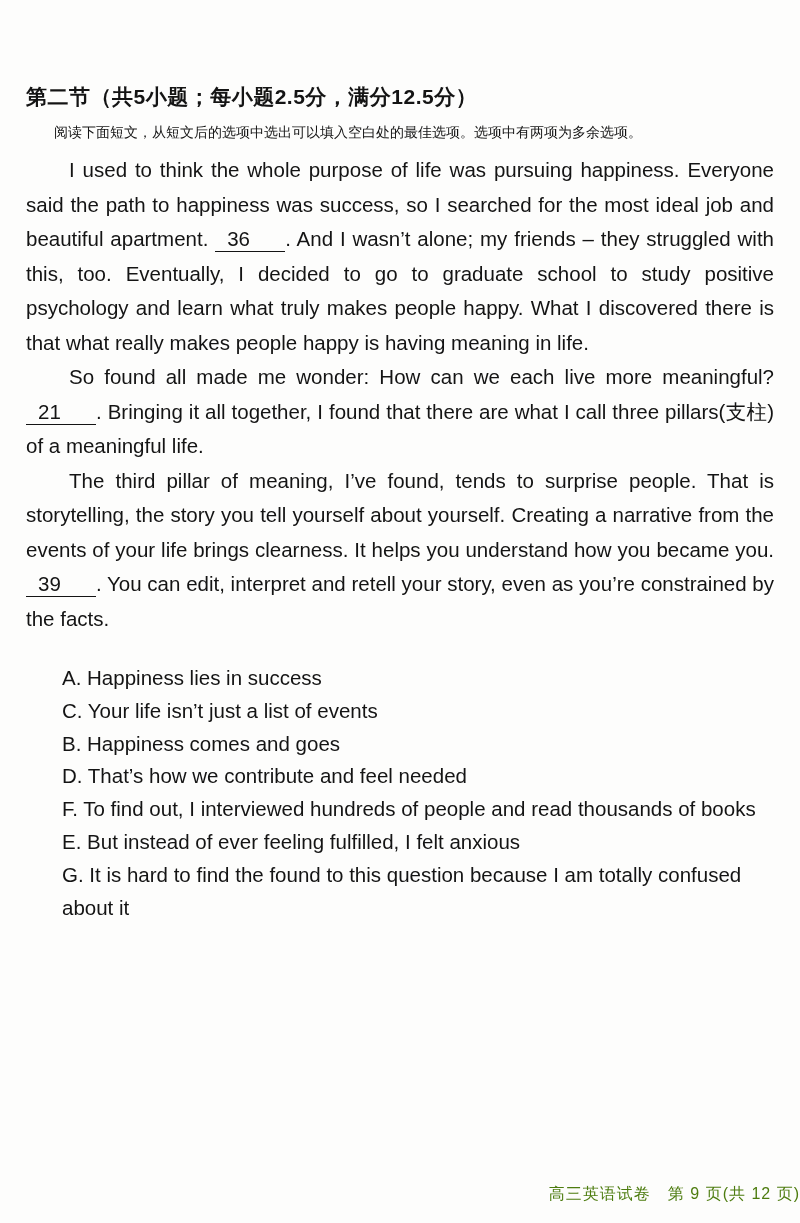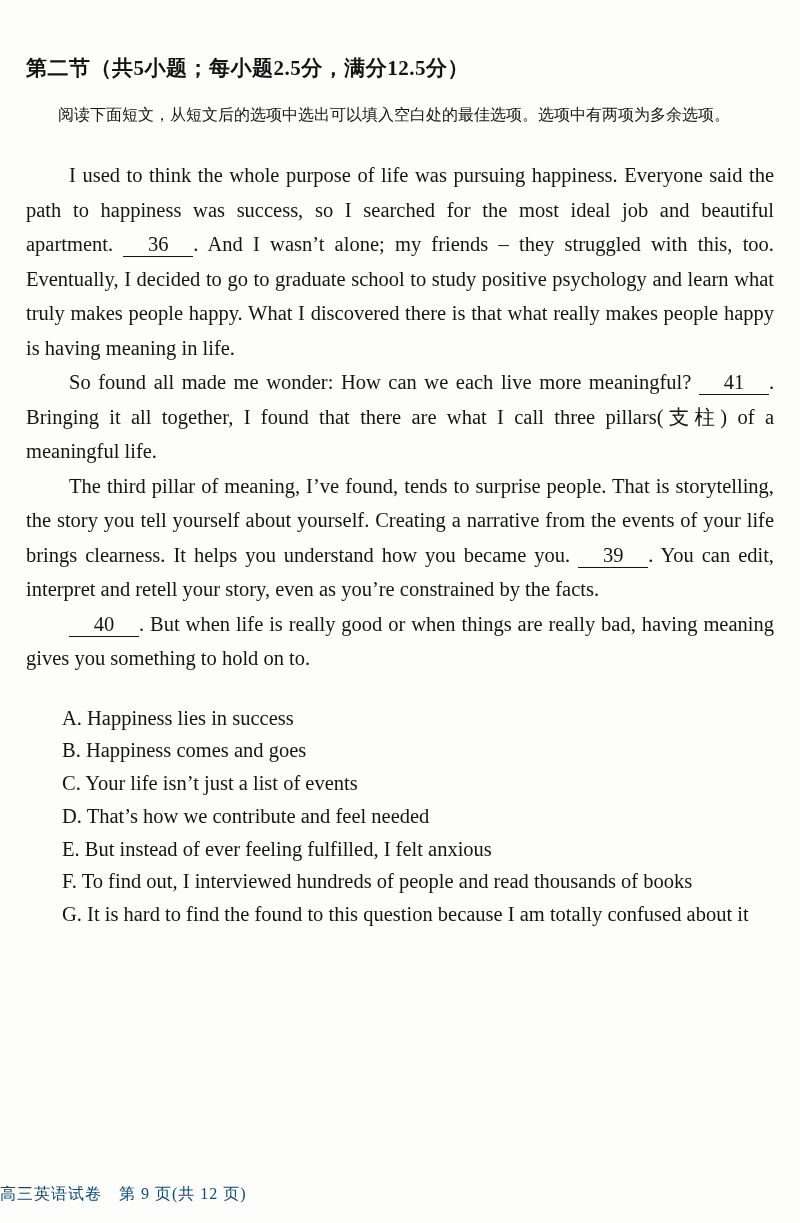--- a/index.html
+++ b/index.html
@@ -7,104 +7,103 @@
     padding: 0;
     background: #e8e8e8;
   }
   .sheet {
     position: relative;
     width: 800px;
     height: 1223px;
     margin: 0 auto;
     background: #fdfdfc;
     color: #141414;
-    font-family: Liberation Serif, serif;
+    font-family: Liberation Sans, sans-serif;
     overflow: hidden;
     box-sizing: border-box;
-    padding: 51px 26px 0 26px;
+    padding: 80px 26px 0 26px;
   }
   .section-title {
     font-size: 21px;
     font-weight: bold;
     line-height: 34px;
     letter-spacing: 0.5px;
     margin: 0 0 6px 0;
   }
   .instructions {
-    font-size: 16px;
-    line-height: 47px;
+    font-size: 14px;
+    line-height: 24px;
     text-align: justify;
     text-indent: 2em;
-    margin: 0 0 20px 0;
+    margin: 0 0 9px 0;
   }
   .para {
     font-size: 20.5px;
     line-height: 34.5px;
     text-align: justify;
     text-indent: 2.1em;
     margin: 0;
   }
   .blank {
     display: inline-block;
     min-width: 46px;
     padding: 0 12px;
-    text-align: center;
+    text-align: left;
     text-indent: 0;
     border-bottom: 1.6px solid #141414;
     line-height: 24px;
   }
   .options {
     list-style: none;
     margin: 26px 0 0 0;
     padding: 0 0 0 36px;
   }
   .options li {
     font-size: 20.5px;
     line-height: 32.8px;
     margin: 0;
   }
   .footer {
     position: absolute;
     left: 0;
     bottom: 18px;
     width: 100%;
-    text-align: left;
+    text-align: right;
     font-size: 16px;
-    color: #0c4a6e;
+    color: #4d7c0f;
     letter-spacing: 1px;
   }
 </style>
 </head>
 <body>
 
 <div class="sheet">
 
   <h2 class="section-title">第二节（共5小题；每小题2.5分，满分12.5分）</h2>
 
   <p class="instructions">阅读下面短文，从短文后的选项中选出可以填入空白处的最佳选项。选项中有两项为多余选项。</p>
 
   <div>
 
     <p class="para"><span>I used to think the whole purpose of life was pursuing happiness. Everyone said the path to happiness was success, so I searched for the most ideal job and beautiful apartment. </span><span class="blank">36</span><span>. And I wasn’t alone; my friends – they struggled with this, too. Eventually, I decided to go to graduate school to study positive psychology and learn what truly makes people happy. What I discovered there is that what really makes people happy is having meaning in life.</span></p>
 
-    <p class="para"><span>So found all made me wonder: How can we each live more meaningful? </span><span class="blank">41</span><span>. Bringing it all together, I found that there are what I call three pillars(支柱) of a meaningful life.</span></p>
+    <p class="para"><span>So found all made me wonder: How can we each live more meaningful? </span><span class="blank">21</span><span>. Bringing it all together, I found that there are what I call three pillars(支柱) of a meaningful life.</span></p>
 
 
 
     <p class="para"><span>The third pillar of meaning, I’ve found, tends to surprise people. That is storytelling, the story you tell yourself about yourself. Creating a narrative from the events of your life brings clearness. It helps you understand how you became you. </span><span class="blank">39</span><span>. You can edit, interpret and retell your story, even as you’re constrained by the facts.</span></p>
 
-    <p class="para"><span class="blank">40</span><span>. But when life is really good or when things are really bad, having meaning gives you something to hold on to.</span></p>
 
   </div>
 
   <ul class="options">
     <li>A. Happiness lies in success</li>
+    <li>C. Your life isn’t just a list of events</li>
     <li>B. Happiness comes and goes</li>
-    <li>C. Your life isn’t just a list of events</li>
     <li>D. That’s how we contribute and feel needed</li>
+    <li>F. To find out, I interviewed hundreds of people and read thousands of books</li>
     <li>E. But instead of ever feeling fulfilled, I felt anxious</li>
-    <li>F. To find out, I interviewed hundreds of people and read thousands of books</li>
     <li>G. It is hard to find the found to this question because I am totally confused about it</li>
   </ul>
 
   <div class="footer">高三英语试卷　第 9 页(共 12 页)</div>
 
 </div>
 
 </body></html>

